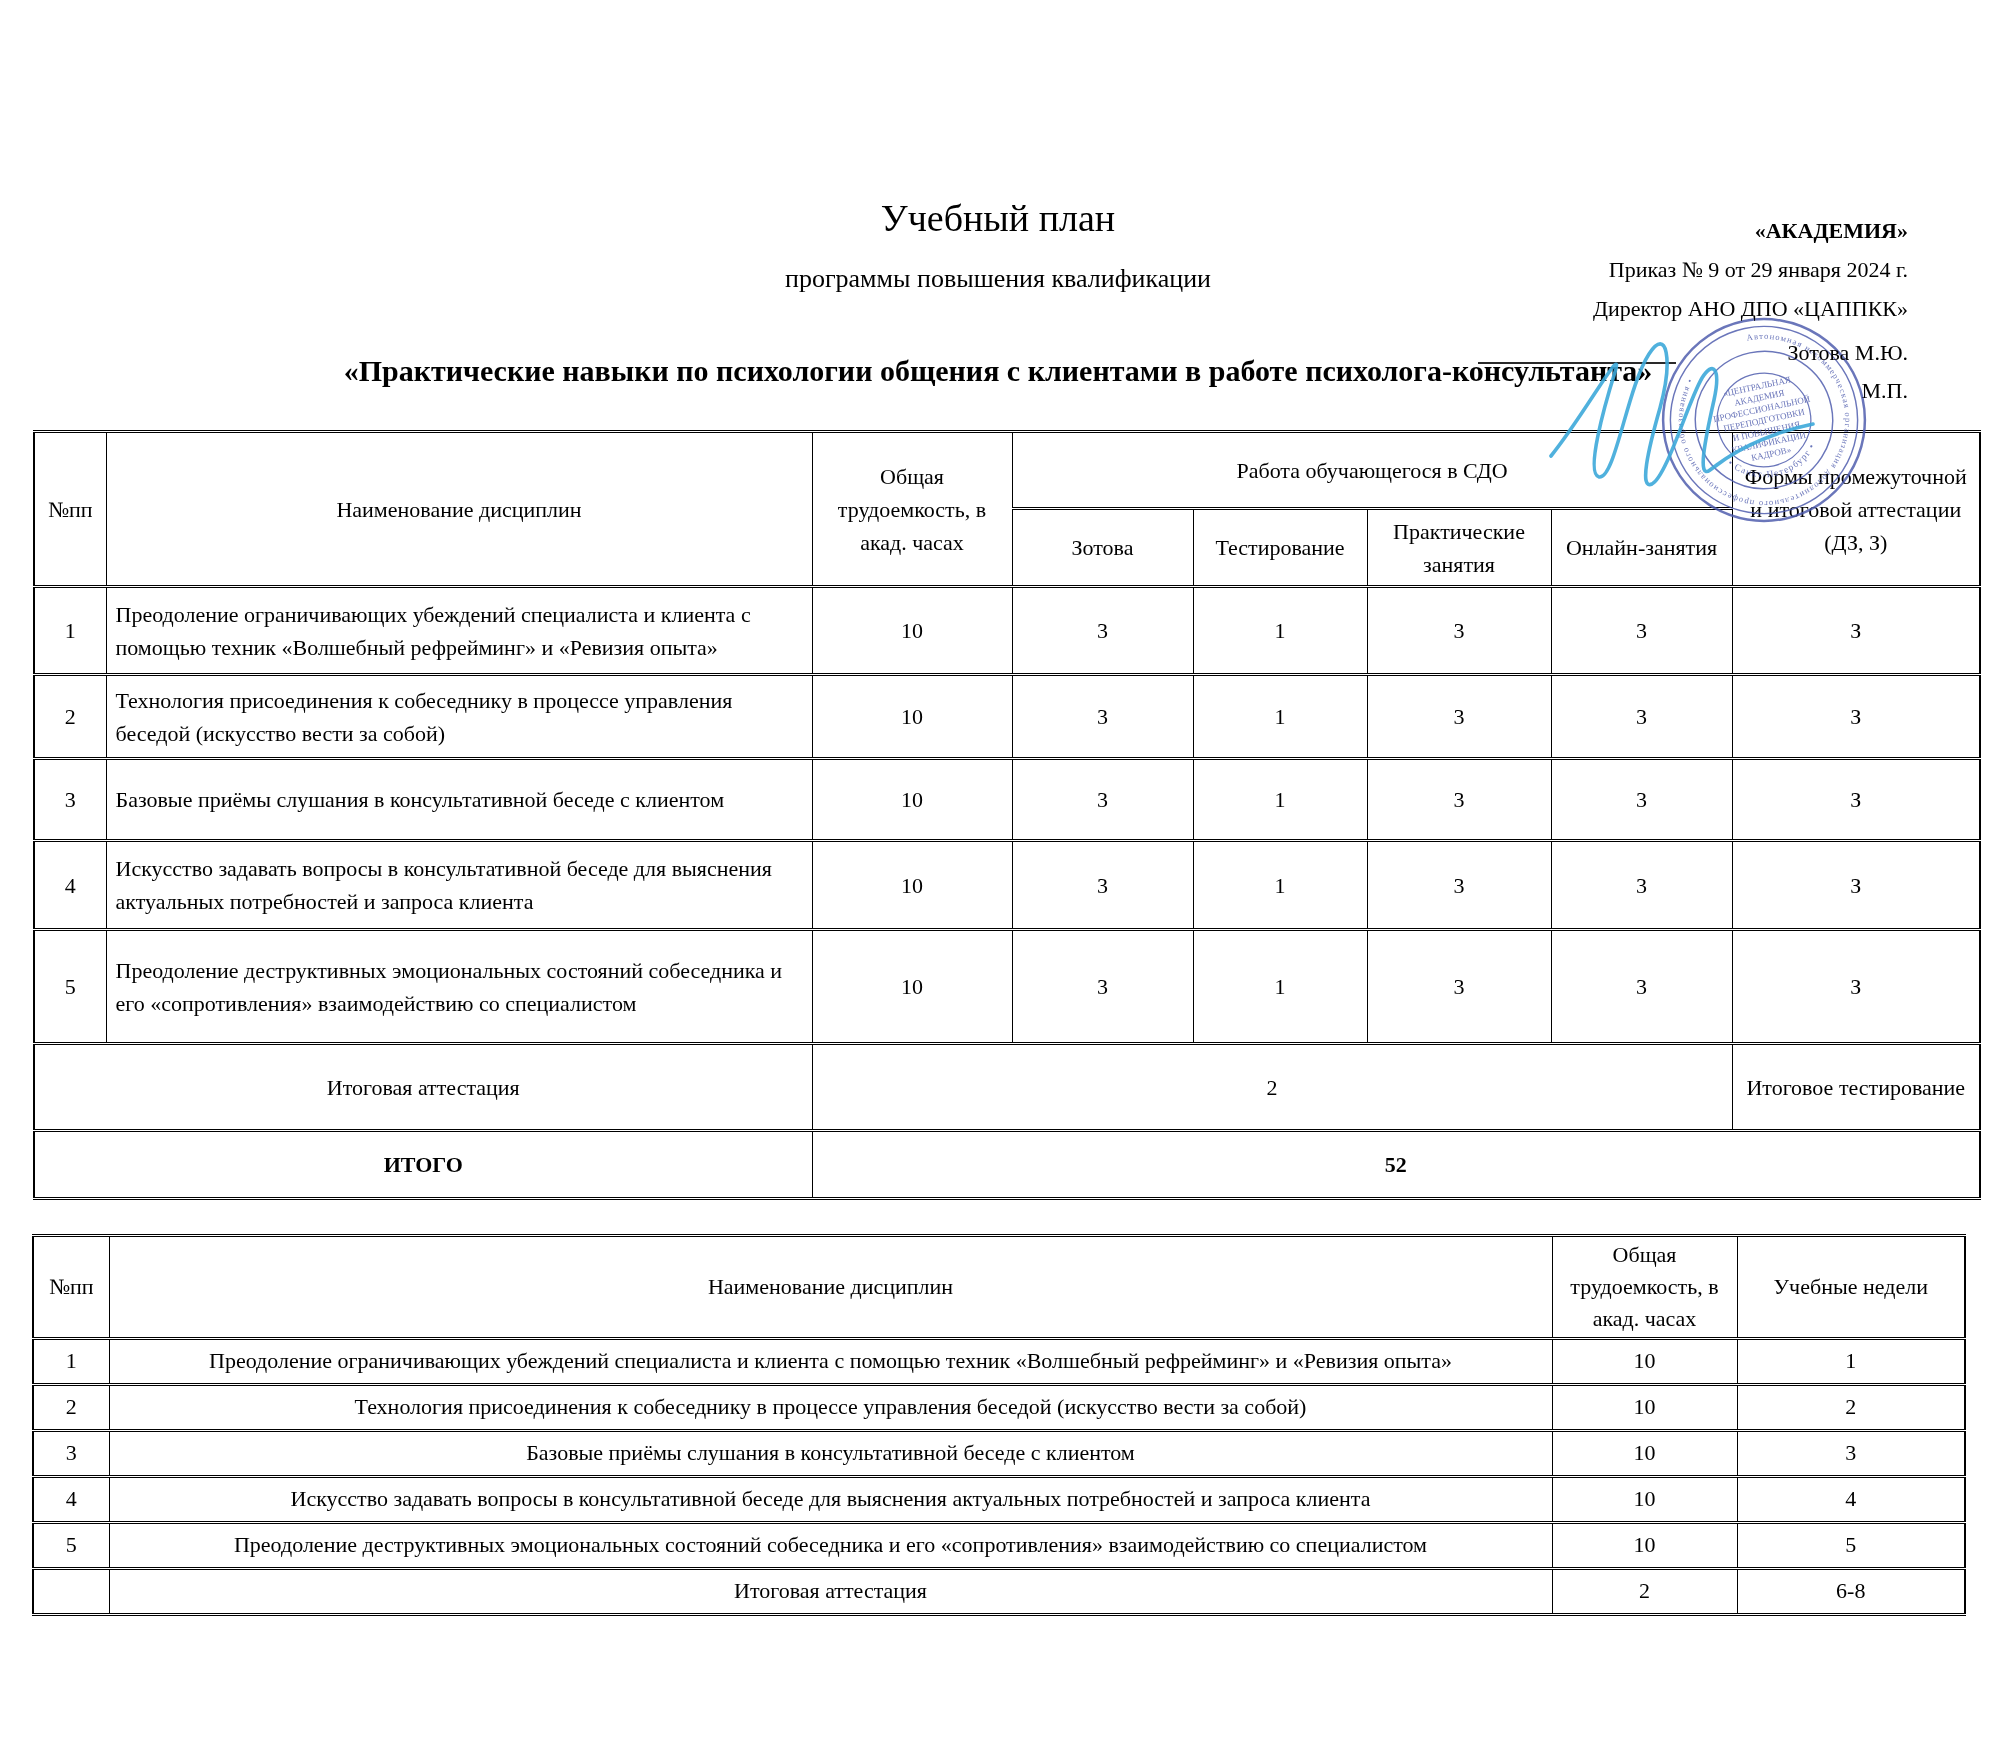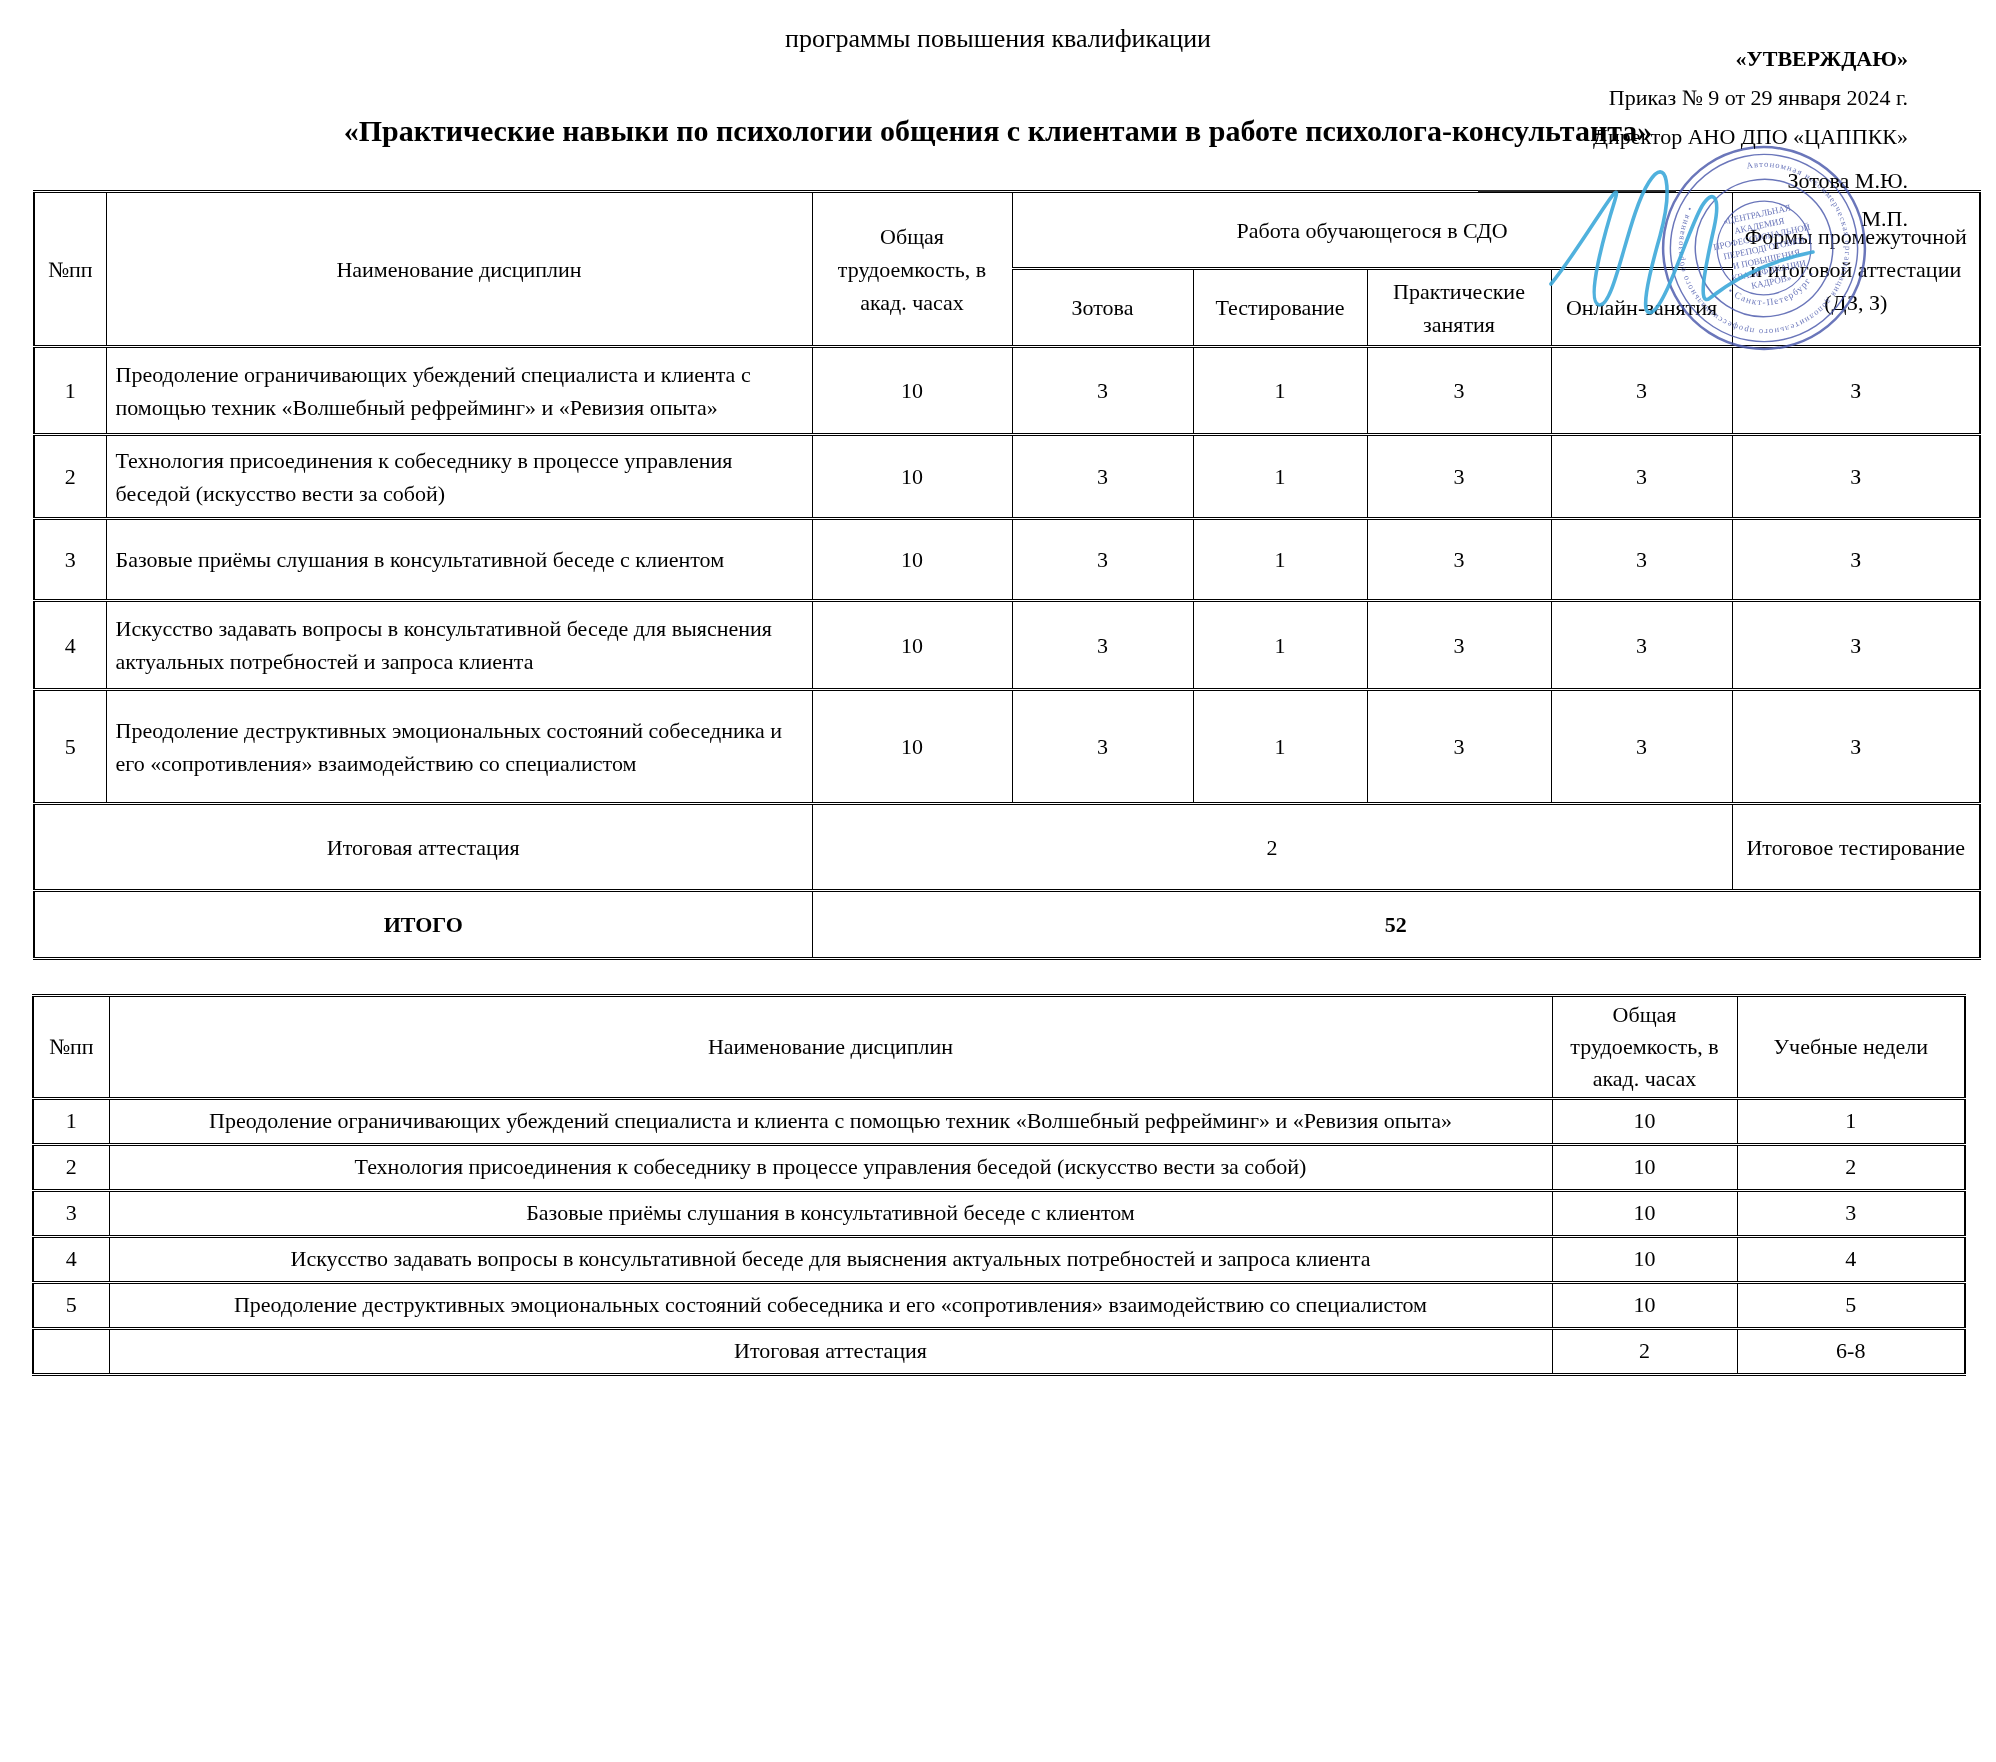--- a/index.html
+++ b/index.html
@@ -92,30 +92,31 @@
         <text x="100" y="136">КАДРОВ»</text>
       </g>
     </g>
   </svg>
 
   <svg class="signature" viewBox="0 0 280 195">
     <path d="M6 140 C40 98 80 24 70 56 C60 88 40 158 54 161 C70 164 82 72 104 38 C122 10 128 44 115 92 C103 134 94 174 107 168 C122 160 142 88 157 62 C168 44 176 52 169 84 C160 124 152 164 165 154 C180 142 210 120 268 108" fill="none" stroke="#3da9d9" stroke-width="3.6" stroke-linecap="round" stroke-linejoin="round" opacity="0.9"></path>
   </svg>
 
   <div class="approval">
-    <div class="ln ln-bold">«УТВЕРЖДАЮ»</div>
+    <div class="ln ln-bold">«АКАДЕМИЯ»</div>
     <div class="ln">Приказ № 9 от 29 января 2024 г.</div>
     <div class="ln">Директор АНО ДПО «ЦАППКК»</div>
     <div class="sig-row">
       <span class="sig-line"></span>
       <span>Зотова М.Ю.</span>
     </div>
     <div class="ln mp">М.П.</div>
   </div>
 
+  <h1 class="doc-title">Учебный план</h1>
   <div class="doc-subtitle">программы повышения квалификации</div>
   <div class="program-title">«Практические навыки по психологии общения с клиентами в работе психолога-консультанта»</div>
 
   <table id="curriculum-table">
     <colgroup>
       <col style="width:72px">
         <col style="width:706px">
         <col style="width:200px">
       <col style="width:181px">
         <col style="width:174px">

